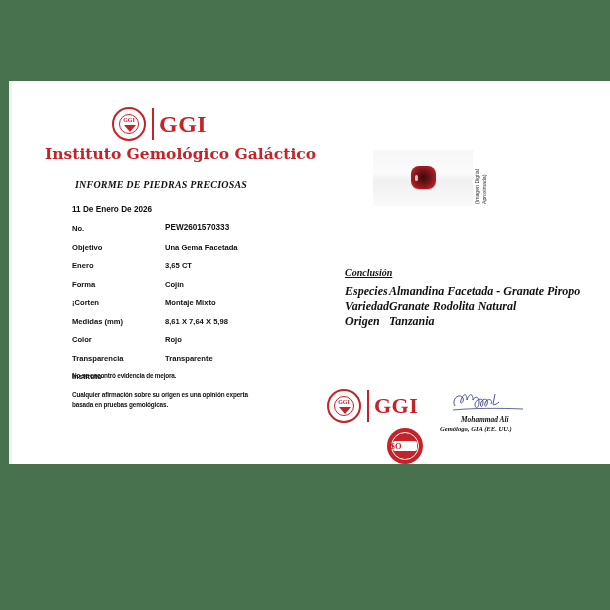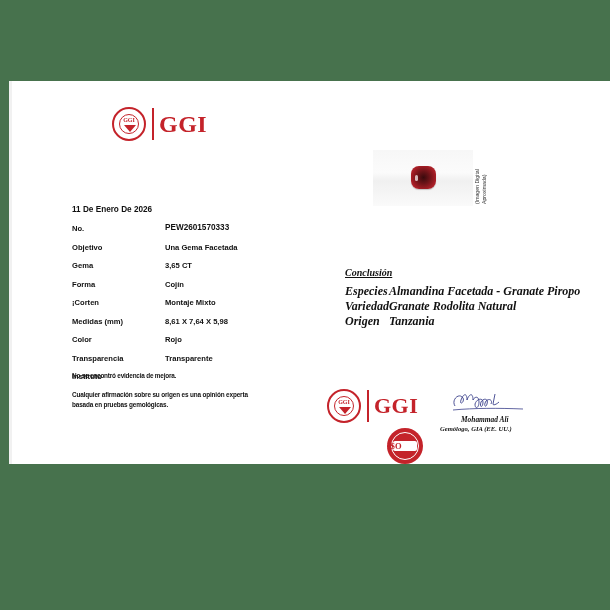--- a/index.html
+++ b/index.html
@@ -75,34 +75,36 @@
   <div class="logo-top">
     <div class="seal">
       <div class="inner"></div>
       <div class="txt">GGI</div>
       <div class="gem"></div>
     </div>
     <div class="logo-bar"></div>
     <div class="logo-word">GGI</div>
   </div>
 
+  <div class="institute">Instituto Gemológico Galáctico</div>
+  <div class="report-title">INFORME DE PIEDRAS PRECIOSAS</div>
 
   <div class="date">11 De Enero De 2026</div>
 
   <div class="fields">
     <div class="field" style="top:0px">
       <span class="k">No.</span>
       <span class="v" style="font-size:8.2px;top:-1px">PEW2601570333</span>
     </div>
     <div class="field" style="top:18.5px">
       <span class="k">Objetivo</span>
       <span class="v">Una Gema Facetada</span>
     </div>
     <div class="field" style="top:37px">
-      <span class="k">Gema</span>
+      <span class="k">Enero</span>
       <span class="v">3,65 CT</span>
     </div>
     <div class="field" style="top:55.5px">
       <span class="k">Forma</span>
       <span class="v">Cojín</span>
     </div>
     <div class="field" style="top:74px">
       <span class="k">¡Corten</span>
       <span class="v">Montaje Mixto</span>
     </div>

